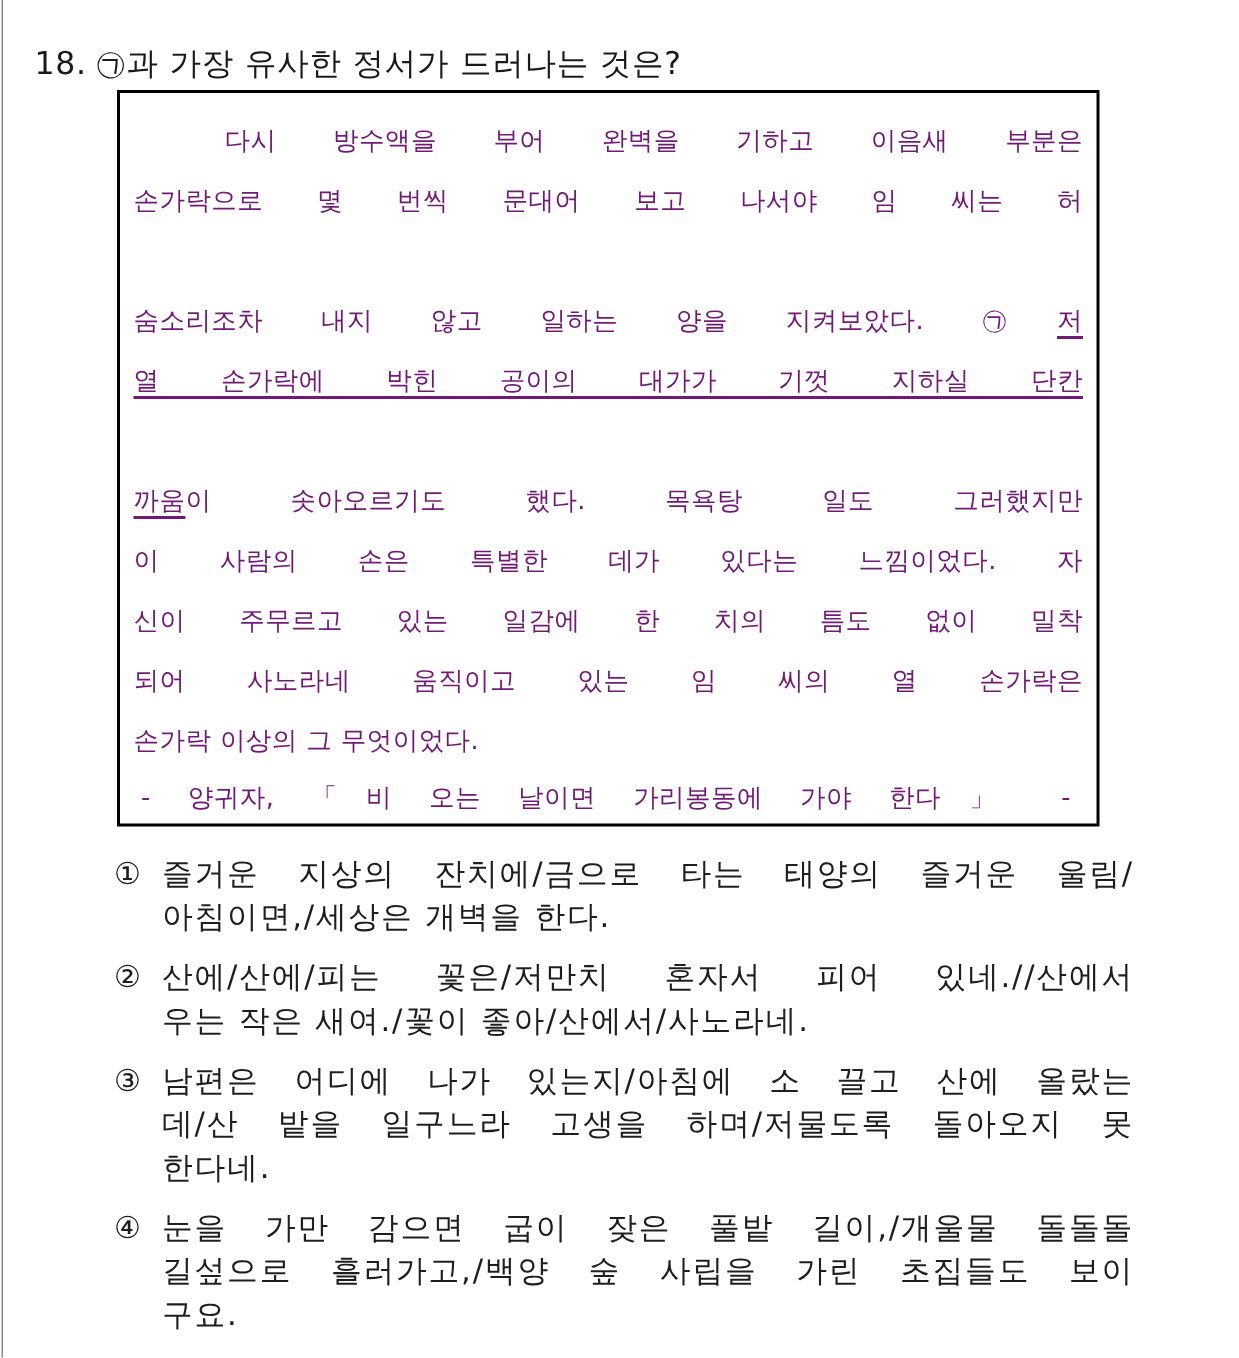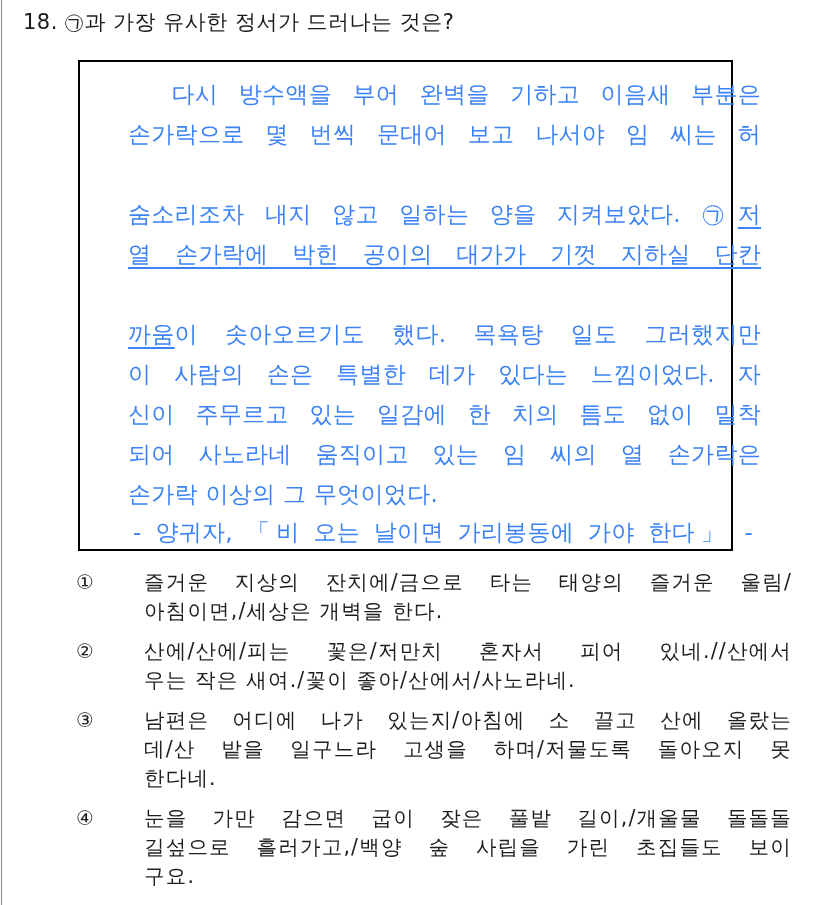--- a/index.html
+++ b/index.html
@@ -19,21 +19,21 @@
     position: absolute;
     left: 1px;
     top: 0;
     width: 1px;
     height: 905px;
     background: #8a8a8a;
   }
   .question {
     position: absolute;
     left: 23px;
-    top: 8px;
+    top: 28px;
     font-size: 21px;
     letter-spacing: 0.5px;
     color: #1a1a1a;
     white-space: nowrap;
   }
   .question .num { margin-right: 6px; }
   .circled {
     display: inline-block;
     font-size: 20px;
   }
@@ -42,28 +42,27 @@
     left: 78px;
     top: 60px;
     width: 651px;
     height: 487px;
     border: 2px solid #000000;
     box-sizing: content-box;
   }
   .passage-line {
     position: absolute;
     left: 9px;
-    font-size: 23px;
+    font-size: 17px;
     line-height: 28px;
     height: 28px;
     white-space: nowrap;
-    color: #3b82f6;
+    color: #701a75;
     letter-spacing: 0.3px;
     font-family: "DejaVu Sans", sans-serif;
-    margin-left: 39px;
   }
   .passage-line.justify {
     width: 633px;
     text-align: justify;
     text-align-last: justify;
   }
   .ul {
     text-decoration: underline;
     text-decoration-thickness: 2px;
     text-underline-offset: 5px;
@@ -92,21 +91,20 @@
   }
   .option .marker {
     position: absolute;
     left: 0;
     top: 0;
     font-size: 20px;
   }
   .option .opt-line {
     display: block;
     white-space: nowrap;
-    margin-left: 36px;
   }
   .option .opt-line.justify {
     text-align: justify;
     text-align-last: justify;
     width: 648px;
   }
 </style>
 </head>
 <body>
 

